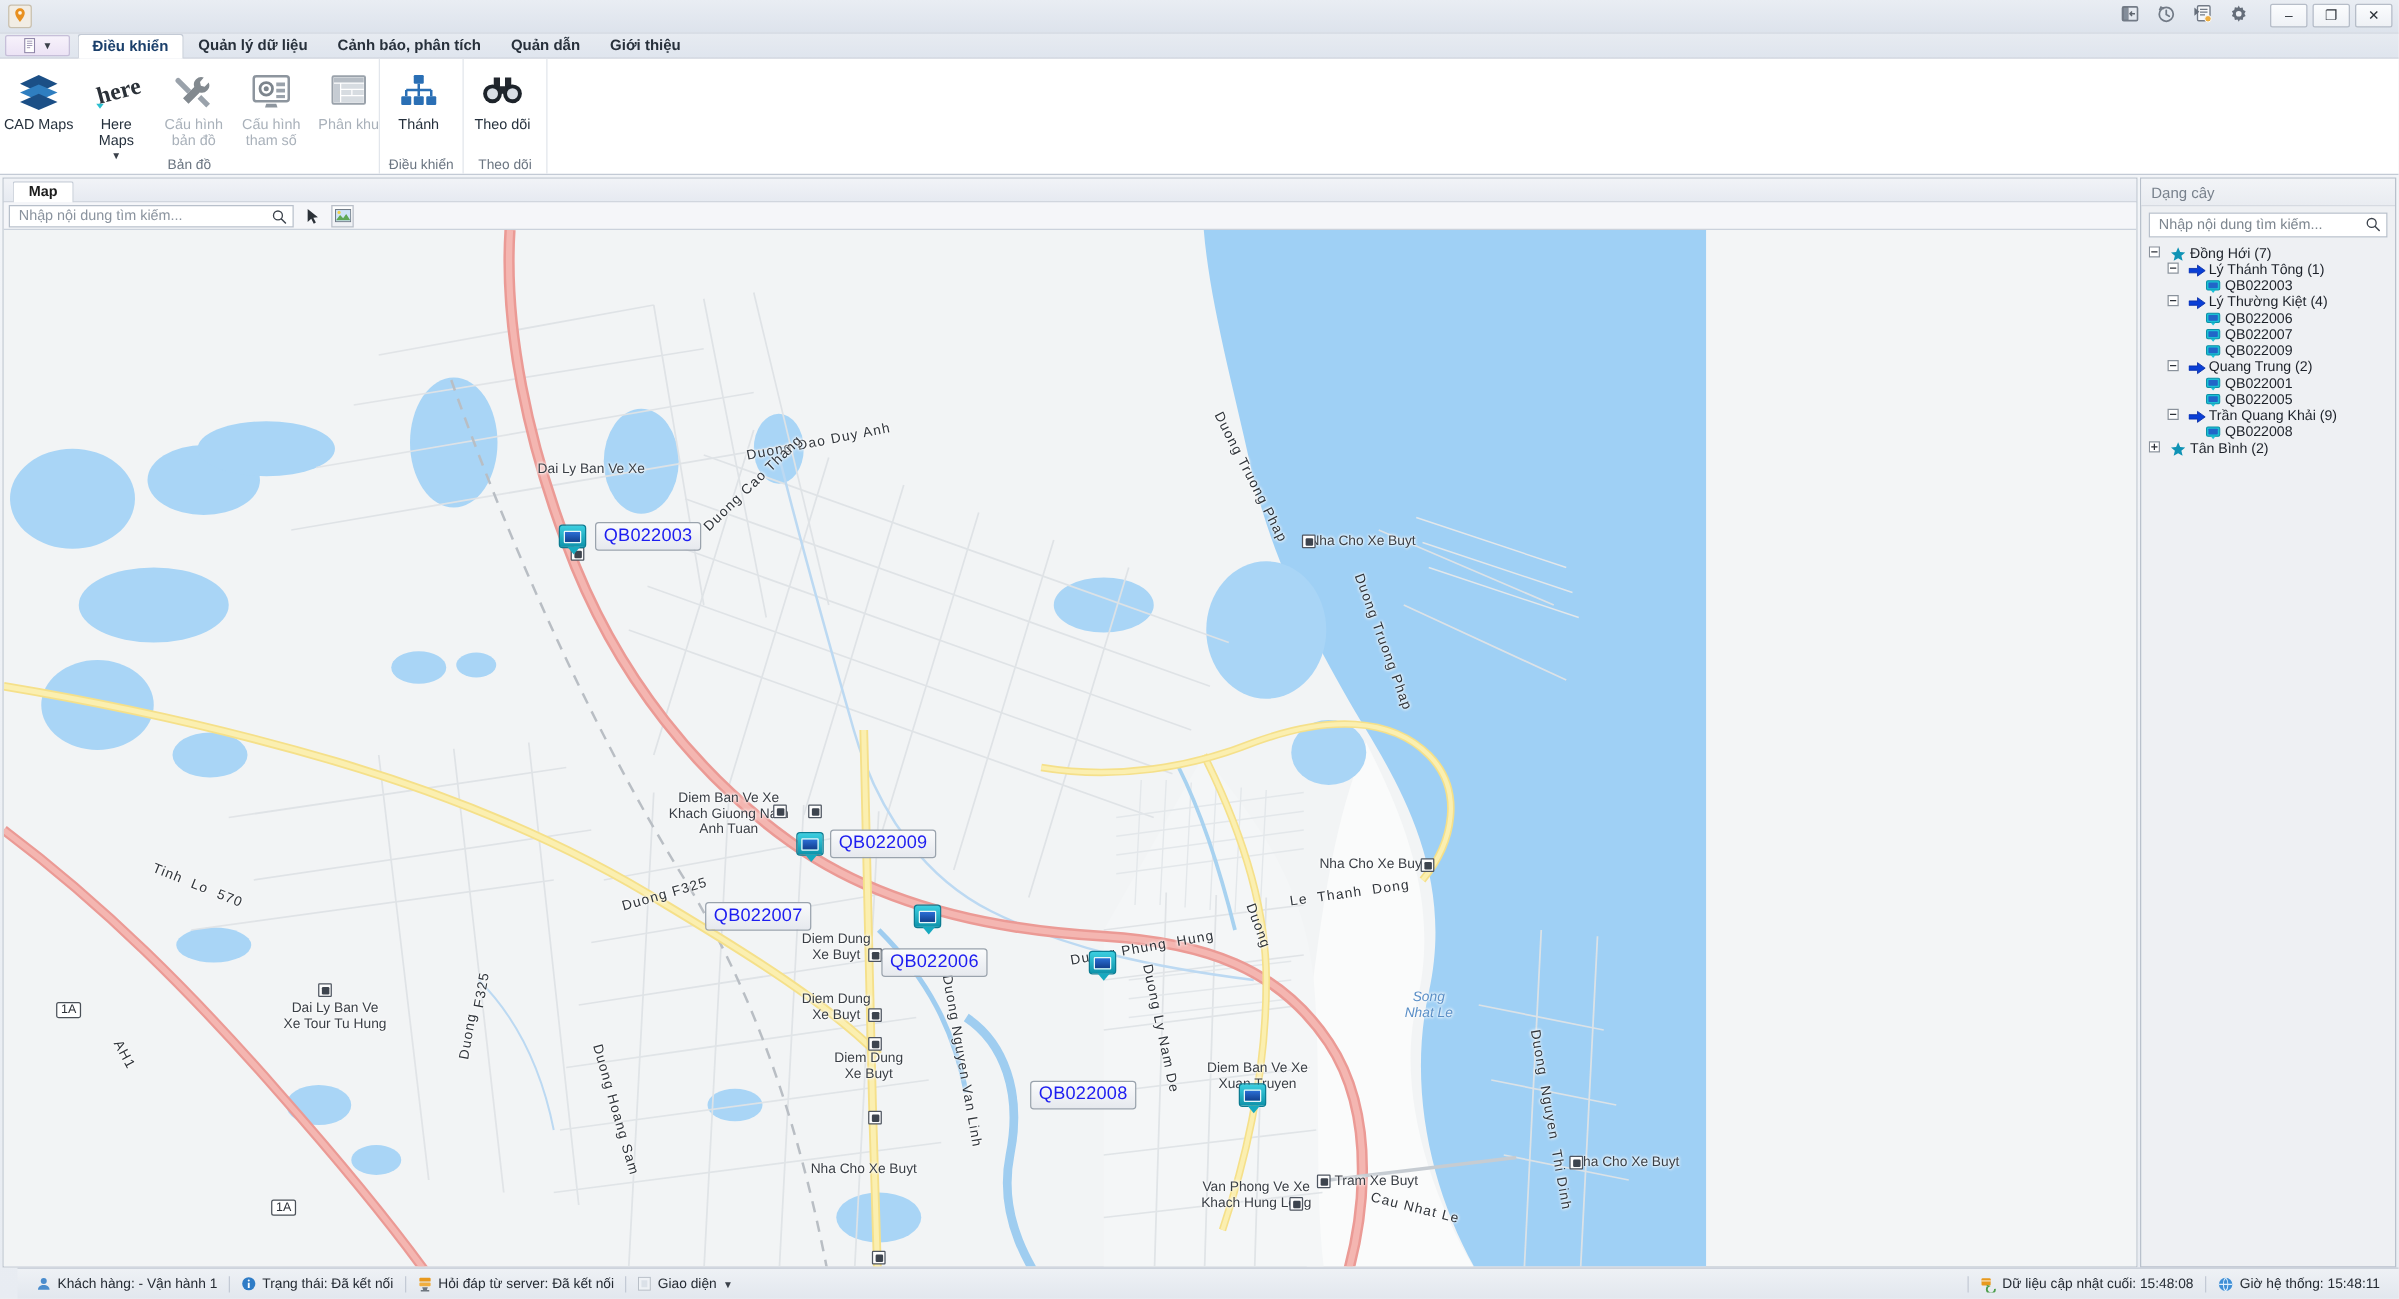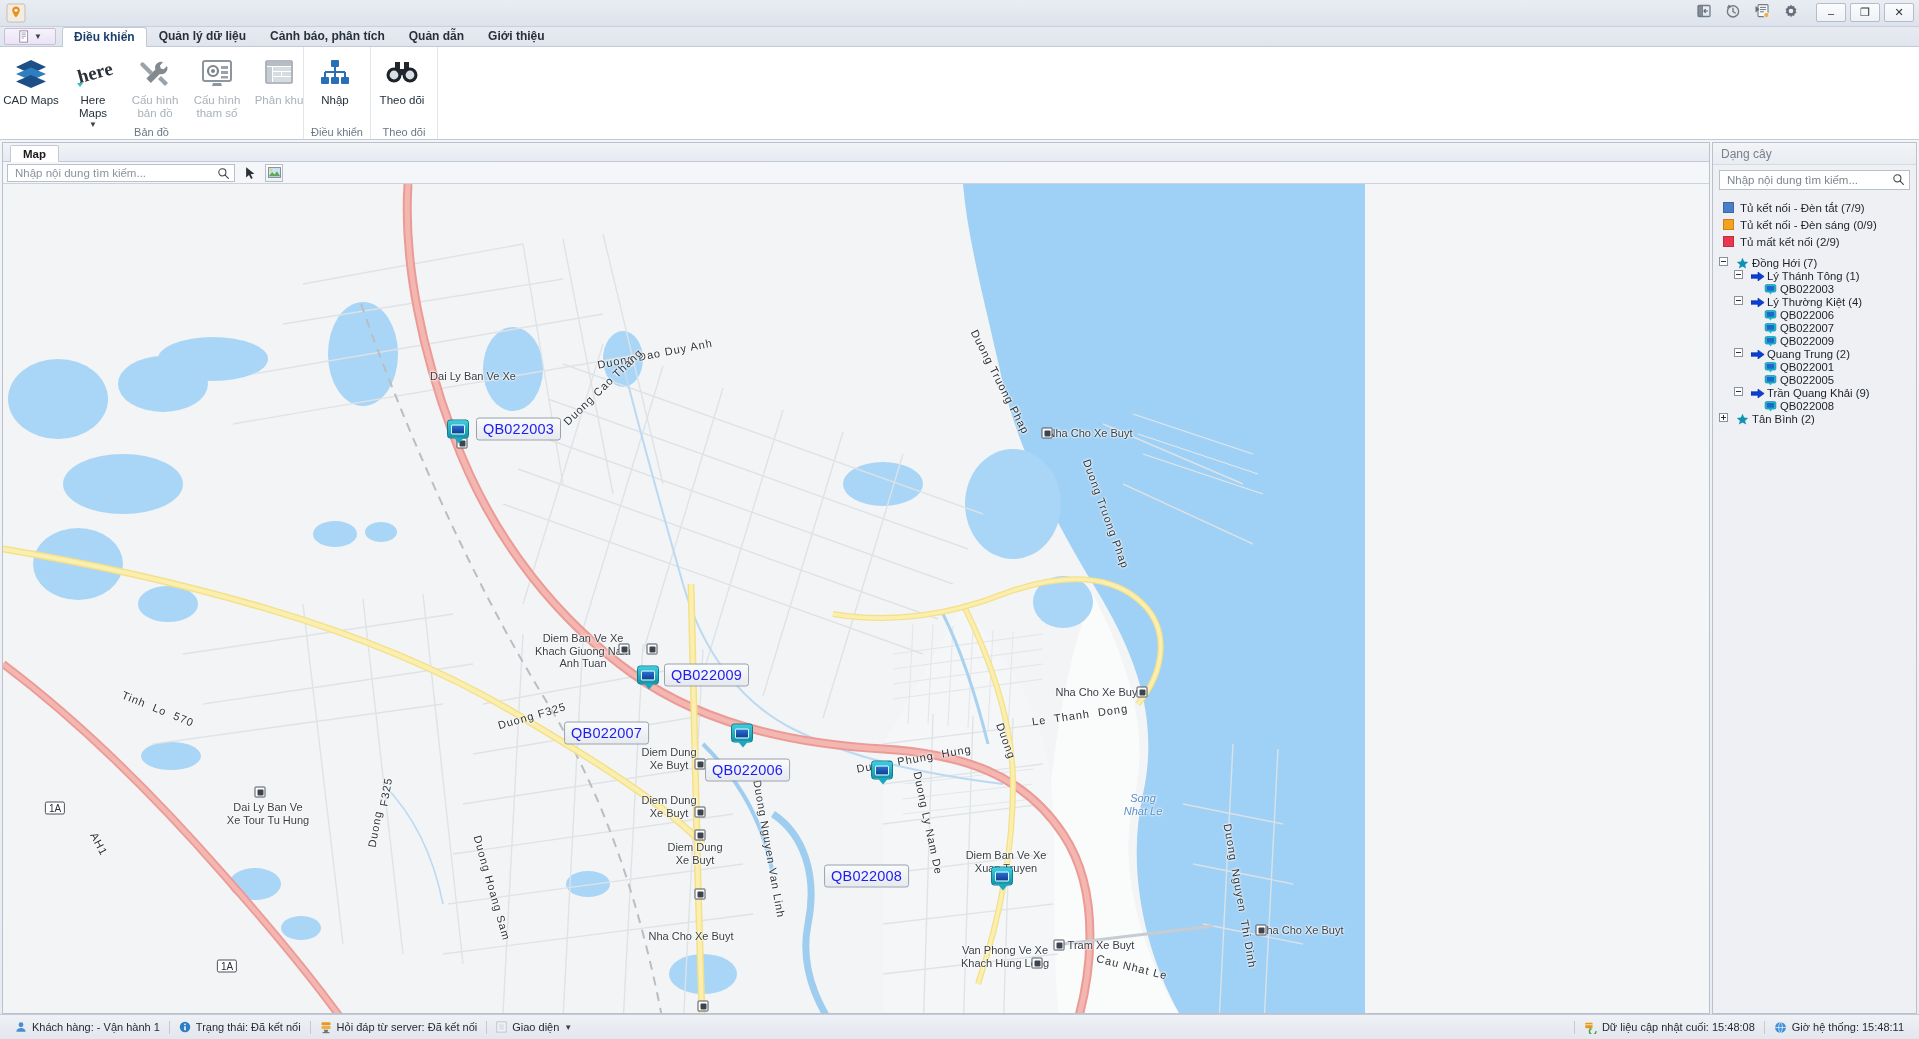--- a/index.html
+++ b/index.html
@@ -257,20 +257,21 @@
   .tnode.lvl3 { padding-left: 32px; }
 
   
   .statusbar {
     height: 19px; flex: 0 0 19px;
     display: flex; align-items: center;
     background: linear-gradient(#eef1f5,#e2e7ee);
     border-top: 1px solid #c3cad5;
     font-size: 11px; color: #252b33;
     padding: 12px 6px;
+    margin-left: 14px;
   }
   .sb-item { display: flex; align-items: center; gap: 5px; padding: 0 9px; }
   .sb-sep { width: 1px; height: 13px; background: #c3cad5; }
   .sb-spacer { flex: 1 1 auto; }
   .caret { font-size: 8px; color: #3a4049; }
 </style>
 </head>
 <body>
 
 <div id="app">
@@ -415,21 +416,21 @@
       <div class="ritem">
         <span class="glyph">
           <svg width="36" height="34" viewBox="0 0 36 34">
             <rect x="14" y="4" width="8" height="7" rx="1" fill="#2a6fb5"></rect>
             <rect x="4" y="21" width="8" height="7" rx="1" fill="#2a6fb5"></rect>
             <rect x="14" y="21" width="8" height="7" rx="1" fill="#2a6fb5"></rect>
             <rect x="24" y="21" width="8" height="7" rx="1" fill="#2a6fb5"></rect>
             <path d="M18 11v5M8 16h20M8 16v5M18 16v5M28 16v5" stroke="#2a6fb5" stroke-width="2" fill="none"></path>
           </svg>
         </span>
-        <span class="lbl">Nhập</span>
+        <span class="lbl">Thánh</span>
       </div>
       <div class="glabel">Điều khiển</div>
     </div>
 
     <div class="rgroup" style="width:67px">
       <div class="ritem">
         <span class="glyph">
           <svg width="36" height="34" viewBox="0 0 36 34">
             <path d="M11 6h5v8h-5zM20 6h5v8h-5z" fill="#22272e"></path>
             <circle cx="10" cy="19" r="7.5" fill="#1d232a"></circle>
@@ -687,34 +688,20 @@
       <div class="tree-head">Dạng cây</div>
       <div class="tree-search">
         <input type="text" placeholder="Nhập nội dung tìm kiếm..." style="">
         <span class="mag">
           <svg width="13" height="13" viewBox="0 0 16 16">
               <circle cx="6.6" cy="6.6" r="4.4" fill="none" stroke="#3c434c" stroke-width="1.3"></circle>
               <path d="M10 10l4 4" stroke="#3c434c" stroke-width="1.4" stroke-linecap="round"></path>
             </svg>
         </span>
       </div>
-      <div class="legend" id="legend">
-          <div class="legend-row">
-            <span class="legend-sw" style="background: rgb(74, 126, 200);"></span>
-            <span class="legend-lbl">Tủ kết nối - Đèn tắt (7/9)</span>
-          </div>
-          <div class="legend-row">
-            <span class="legend-sw" style="background: rgb(245, 161, 29);"></span>
-            <span class="legend-lbl">Tủ kết nối - Đèn sáng (0/9)</span>
-          </div>
-          <div class="legend-row">
-            <span class="legend-sw" style="background: rgb(232, 56, 79);"></span>
-            <span class="legend-lbl">Tủ mất kết nối (2/9)</span>
-          </div>
-        </div>
       <div class="tree-body" id="tree-body">
           <div class="tnode lvl1">
             <span class="expander"></span>
             <span style="width: 4px; flex: 0 0 4px;"></span>
             <span class="ticon">
               <svg width="13" height="13" viewBox="0 0 16 16">
                 <path d="M8 1l2 4.6 5 .5-3.8 3.3 1.2 4.9L8 11.7 3.6 14.3l1.2-4.9L1 6.1l5-.5z" fill="#0f93b5"></path>
               </svg>
             </span>
             <span class="tlabel">Đồng Hới (7)</span>

